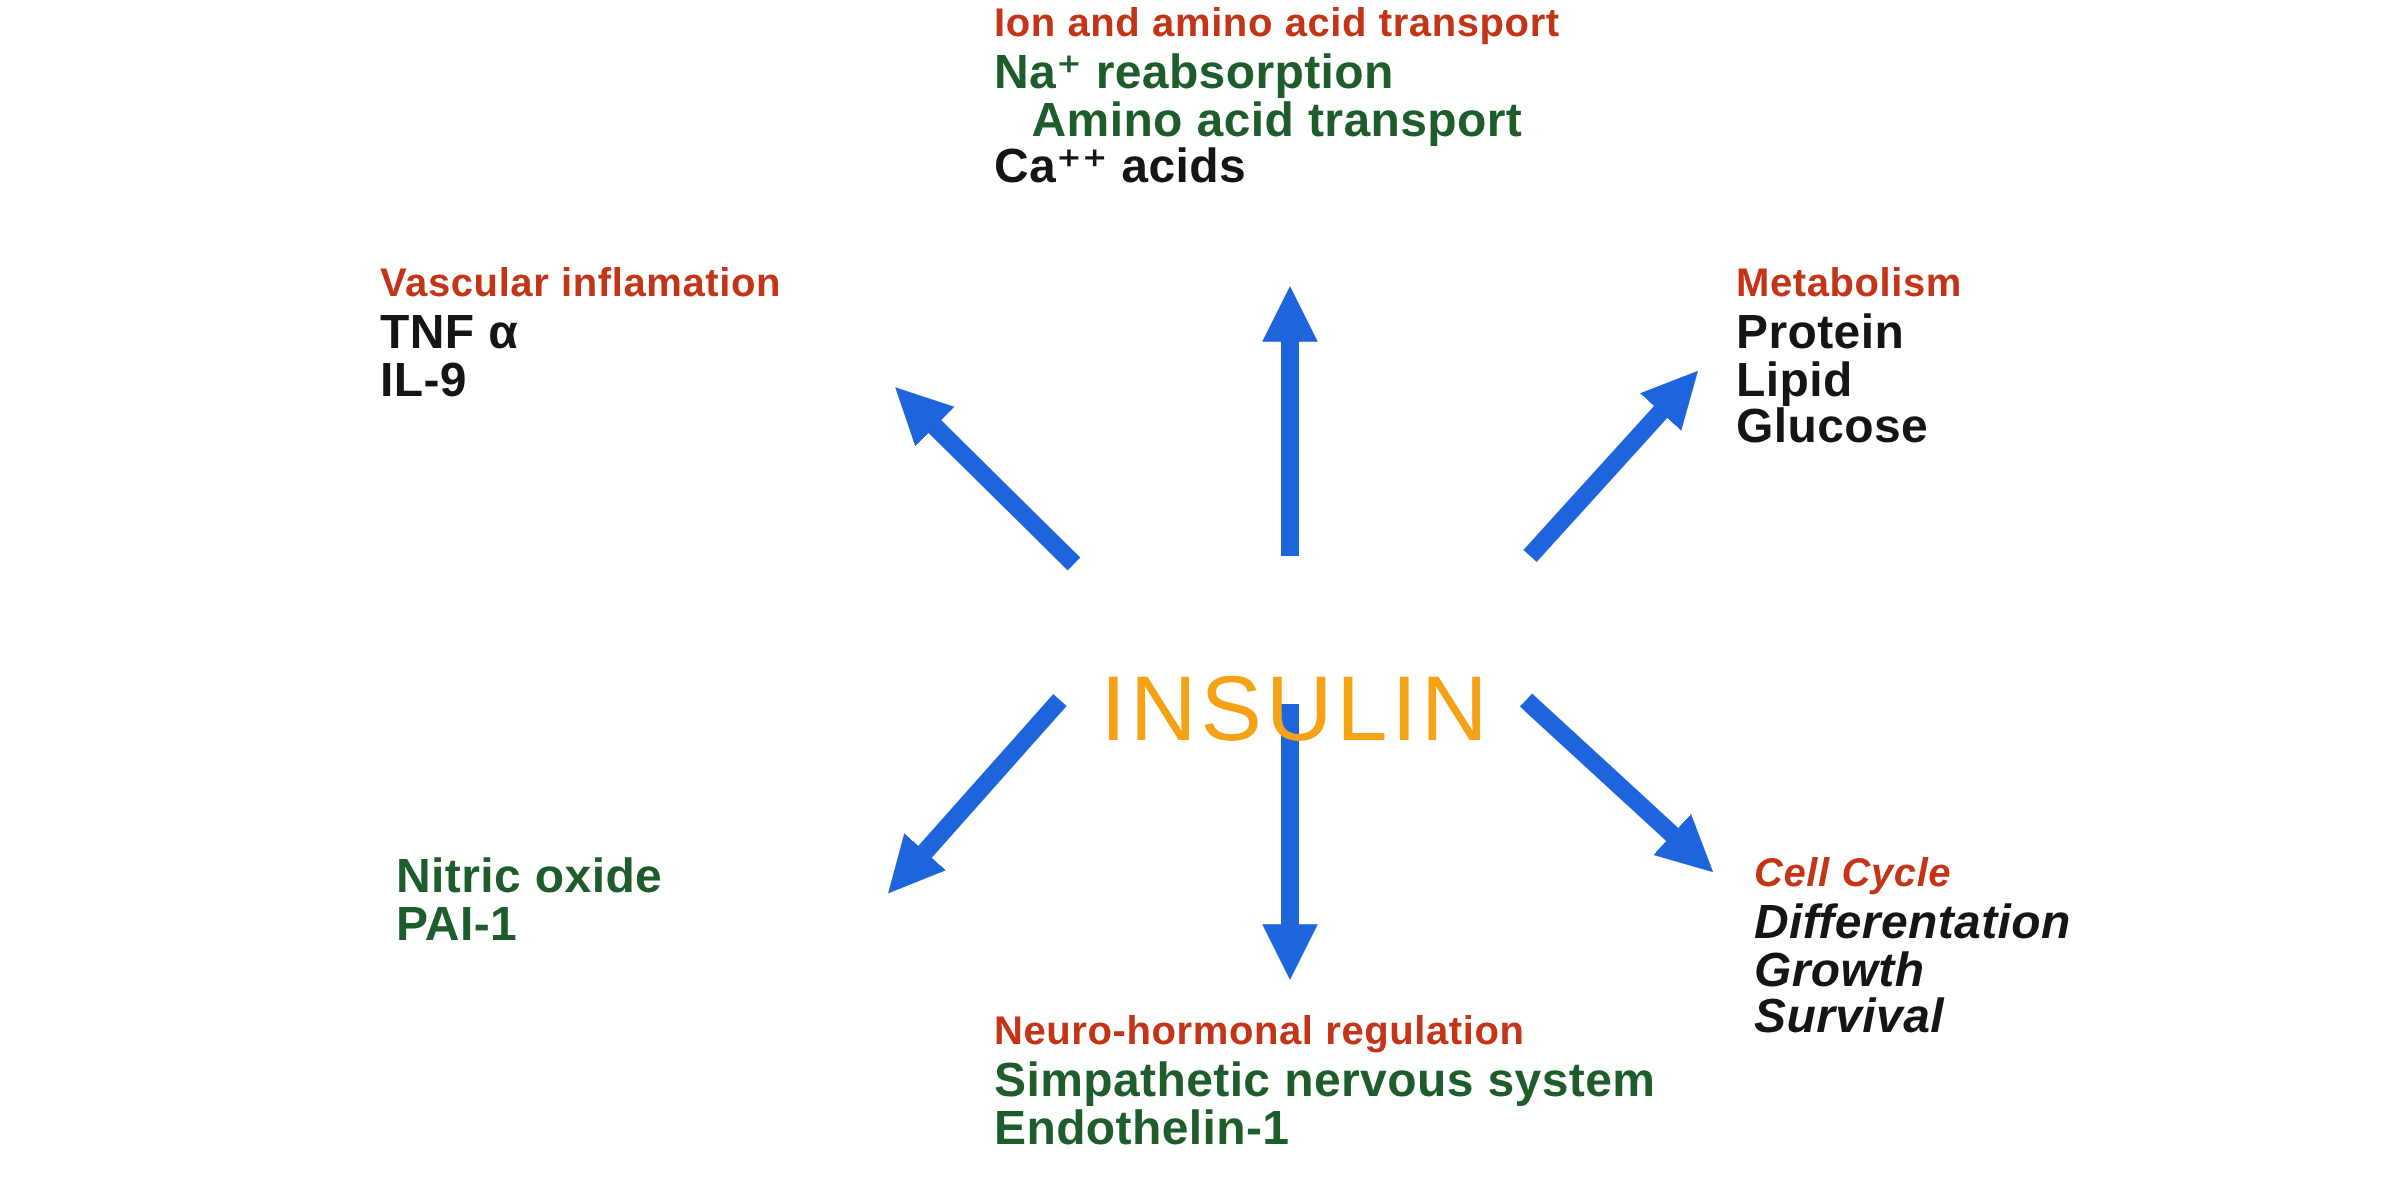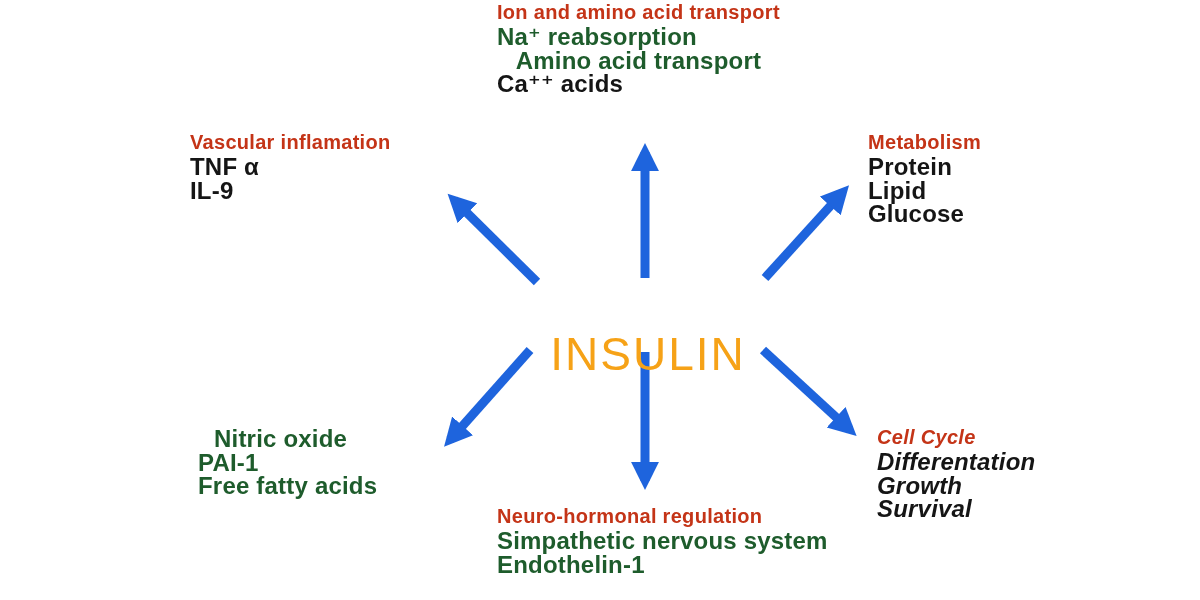--- a/index.html
+++ b/index.html
@@ -108,23 +108,22 @@
   </div>
 
   <div class="branch" id="b-top-right">
     <div class="heading">Metabolism</div>
     <div class="item" style="color: rgb(21, 21, 21);">Protein</div>
     <div class="item" style="color: rgb(21, 21, 21);">Lipid</div>
     <div class="item" style="color: rgb(21, 21, 21);">Glucose</div>
   </div>
 
   <div class="branch" id="b-bottom-left">
-    <div class="item" style="color: rgb(30, 92, 44); margin-left: 16px;">Nitric oxide</div>
+    <div class="item" style="color: rgb(30, 92, 44);">Nitric oxide</div>
     <div class="item" style="color: rgb(30, 92, 44);">PAI-1</div>
-    <div class="item" style="color: rgb(30, 92, 44);">Free fatty acids</div>
   </div>
 
   <div class="branch" id="b-bottom">
     <div class="heading">Neuro-hormonal regulation</div>
     <div class="item" style="color: rgb(30, 92, 44);">Simpathetic nervous system</div>
     <div class="item" style="color: rgb(30, 92, 44);">Endothelin-1</div>
   </div>
 
   <div class="branch" id="b-bottom-right">
     <div class="heading">Cell Cycle</div>

